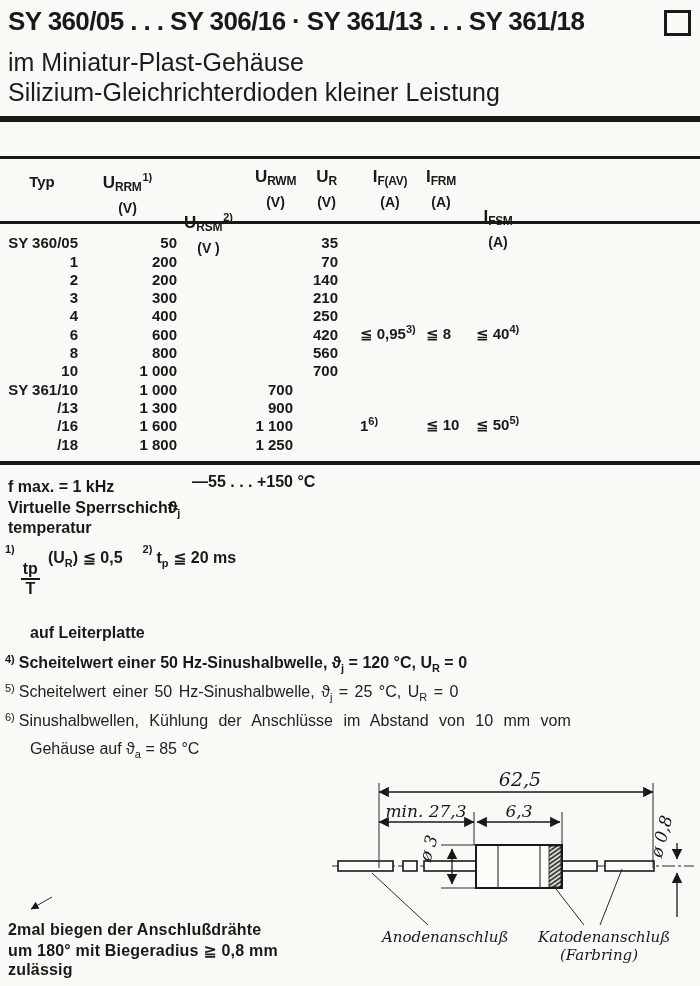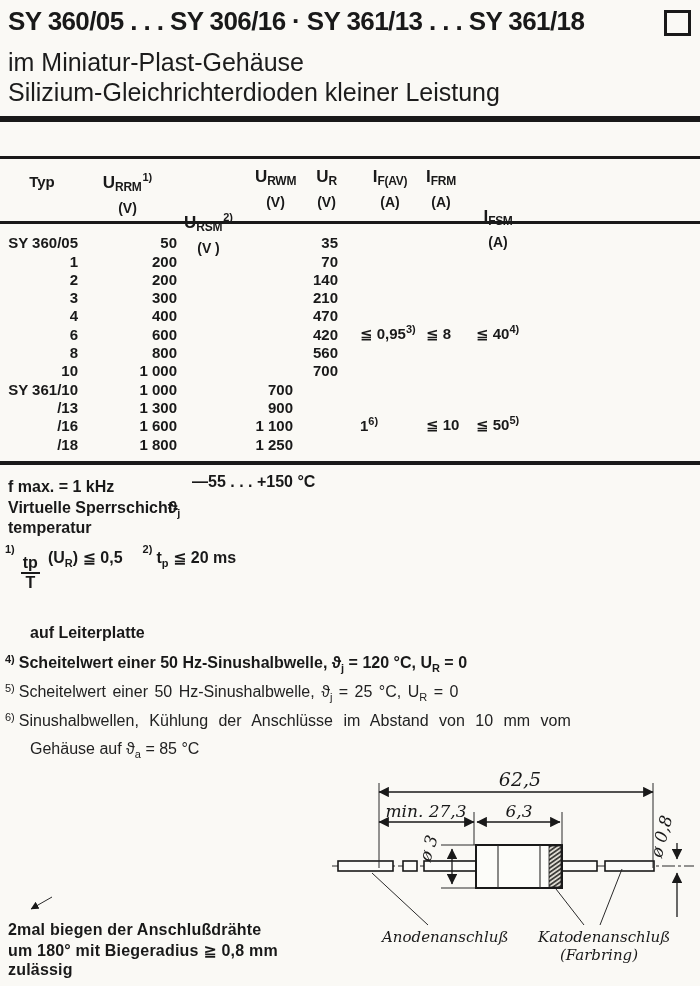--- a/index.html
+++ b/index.html
@@ -44,21 +44,21 @@
   #fmax{left:8px;top:478px;}
   #tj-label1{left:8px;top:499px;} #tj-sym{left:168px;top:499px;} #tj-value{left:192px;top:473px;}
   #tj-label2{left:8px;top:519px;}
 
   
   .fn{position:absolute;font-size:16px;white-space:pre;}
   .fn sub{font-size:11px;} 
   .fnm{font-size:11px;position:relative;top:-5px;font-weight:inherit;margin-right:4px;}
   .bold{font-weight:700;} .norm{font-weight:400;color:#222;}
   #fn12{left:5px;top:548px;display:flex;align-items:flex-start;font-weight:700;}
-  .frac{display:inline-flex;flex-direction:column;align-items:center;margin:6px 8px 0 2px;}
+  .frac{display:inline-flex;flex-direction:column;align-items:center;margin:12px 8px 0 2px;}
   .frac .ft{border-bottom:2px solid var(--ink);padding:0 2px 1px 2px;line-height:17px;}
   .frac .fb{line-height:18px;}
   #fn12 .m2{margin-left:20px;}
   #fn3l1{left:5px;top:597px;} #fn3l2{left:30px;top:624px;}
   #fn4l{left:5px;top:654px;}
   #fn5l{left:5px;top:683px;word-spacing:2px;}
   #fn6l1{left:5px;top:712px;word-spacing:6px;} #fn6l2{left:30px;top:740px;}
 
   
   svg.diagram{position:absolute;left:0;top:755px;}
@@ -148,21 +148,21 @@
         <span class="cell c4">210</span>
         <span class="cell c5"></span>
         <span class="cell c6"></span>
         <span class="cell c7"></span>
       </div>
       <div class="trow">
         <span class="cell c0">4</span>
         <span class="cell c1">400</span>
         <span class="cell c2"></span>
         <span class="cell c3"></span>
-        <span class="cell c4">470</span>
+        <span class="cell c4">250</span>
         <span class="cell c5"></span>
         <span class="cell c6"></span>
         <span class="cell c7"></span>
       </div>
       <div class="trow">
         <span class="cell c0">6</span>
         <span class="cell c1">600</span>
         <span class="cell c2"></span>
         <span class="cell c3"></span>
         <span class="cell c4">420</span>

